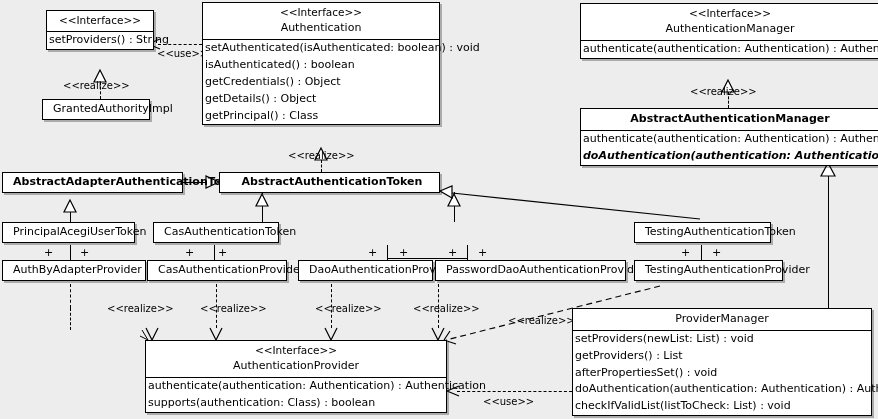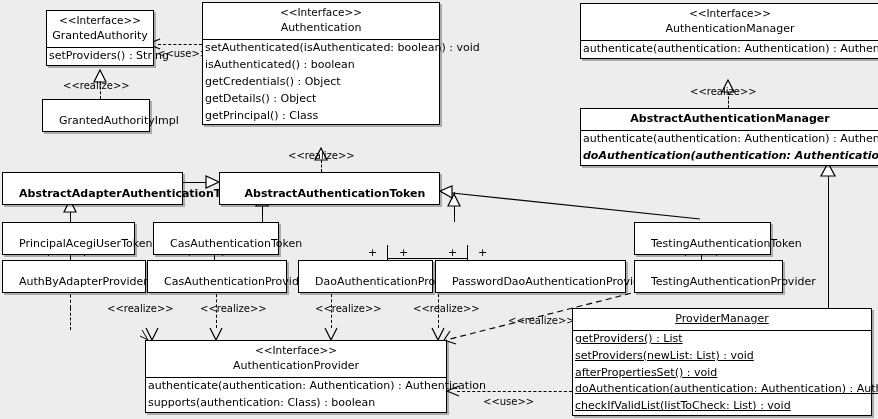--- a/index.html
+++ b/index.html
@@ -60,22 +60,21 @@
     padding: 1px 1px 1px 2px;
     line-height: 1.35;
     overflow: visible;
   }
   .uml-ops .op.abstract {
     font-style: italic;
     font-weight: bold;
   }
   
   .uml-box.simple .uml-head {
-    padding: 1px 5px 2px 16px;
-    margin-top: 12px;
+    padding: 1px 5px 2px 10px;
   }
   .uml-box.simple .cname {
     font-size: 11px;
   }
 
   
   .ln {
     position: absolute;
     background: #000;
     z-index: 2;
@@ -216,21 +215,20 @@
   <div class="edge-label" style="left:413px; top:303px;">&lt;&lt;realize&gt;&gt;</div>
 
   <div class="edge-label" style="left:508px; top:315px;">&lt;&lt;realize&gt;&gt;</div>
 
   <div class="dash-h" style="left:457px; top:391px; width:115px;"></div>
   <div class="edge-label" style="left:483px; top:396px;">&lt;&lt;use&gt;&gt;</div>
 
   <div class="uml-box" style="left:46px; top:10px; width:108px;">
     <div class="uml-head">
       <span class="stereo">&lt;&lt;Interface&gt;&gt;</span>
-      <span class="cname">GrantedAuthority</span>
     </div>
     <div class="uml-sep"></div>
     <div class="uml-ops">
       <span class="op">setProviders() : String</span>
     </div>
   </div>
 
   <div class="uml-box simple" style="left:42px; top:99px; width:108px;">
     <div class="uml-head">
       <span class="cname">GrantedAuthorityImpl</span>
@@ -340,27 +338,27 @@
       <span class="stereo">&lt;&lt;Interface&gt;&gt;</span>
       <span class="cname">AuthenticationProvider</span>
     </div>
     <div class="uml-sep"></div>
     <div class="uml-ops">
       <span class="op">authenticate(authentication: Authentication) : Authentication</span>
       <span class="op">supports(authentication: Class) : boolean</span>
     </div>
   </div>
 
-  <div class="uml-box" style="left:572px; top:308px; width:300px;text-decoration:underline;">
+  <div class="uml-box" style="left:572px; top:308px; width:300px;">
     <div class="uml-head">
       <span class="cname">ProviderManager</span>
     </div>
     <div class="uml-sep"></div>
     <div class="uml-ops">
+      <span class="op">setProviders(newList: List) : void</span>
       <span class="op">getProviders() : List</span>
-      <span class="op">setProviders(newList: List) : void</span>
       <span class="op">afterPropertiesSet() : void</span>
       <span class="op">doAuthentication(authentication: Authentication) : Authentication</span>
       <span class="op">checkIfValidList(listToCheck: List) : void</span>
     </div>
   </div>
 
 </div>
 
 </body></html>

